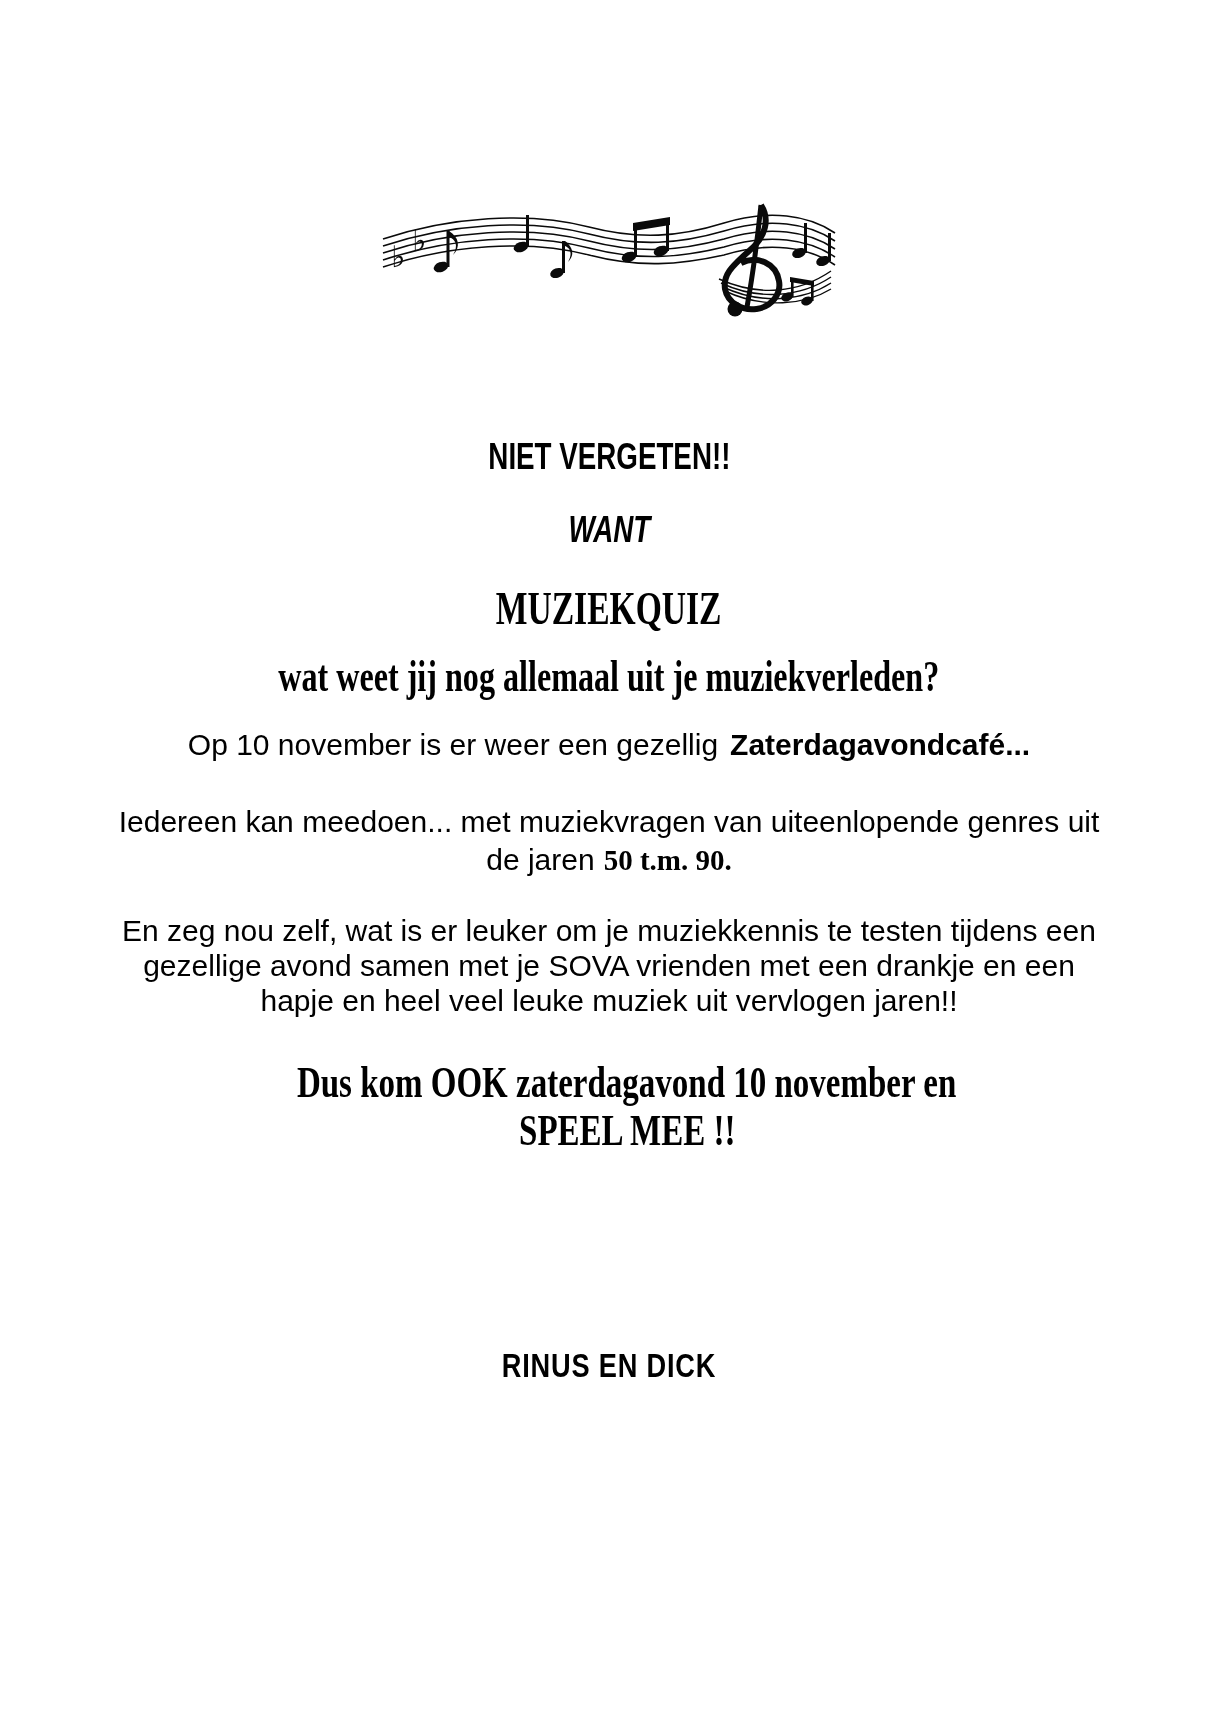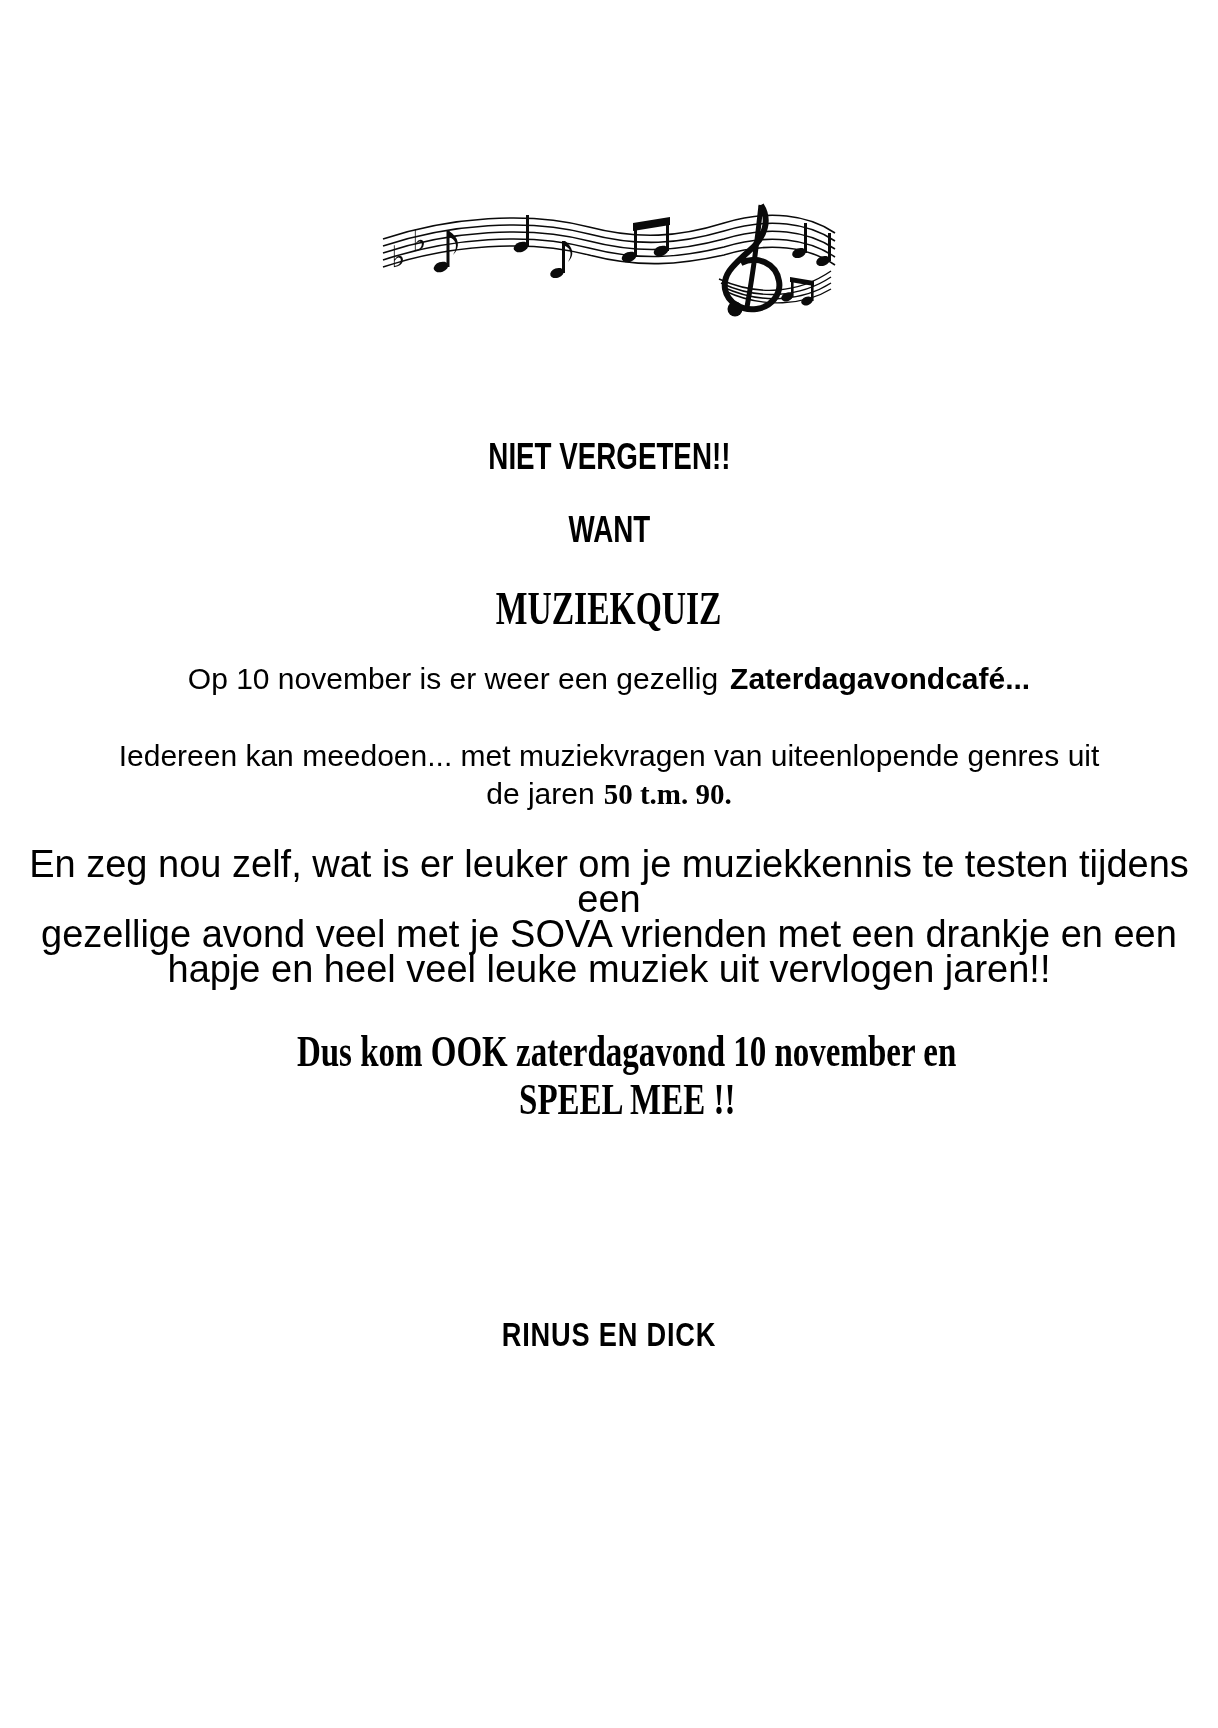--- a/index.html
+++ b/index.html
@@ -22,40 +22,40 @@
     font-weight:700;line-height:1;letter-spacing:0;}
   
   .sq-serif{display:inline-block;transform:scaleX(.73);transform-origin:center;
     font-family:"Liberation Serif",serif;font-weight:700;line-height:1;}
 
   
   .seg-heavy{display:inline-block;transform:scaleX(.78);transform-origin:left center;
     font-weight:700;line-height:1;}
 
   #t1{margin-top:113px;font-size:37px;text-align:center;}
-  #t2{margin-top:31px;font-size:37px;}
+  #t2{margin-top:31px;font-size:37px;font-style:italic;}
 
   #dateline{margin-top:32px;font-size:30px;line-height:36px;}
   #dateline .seg-heavy{font-size:36px;margin-right:-49px;}
   #dateline .seg-rest{margin-left:0;}
 
   #quiztitle{margin-top:30px;font-size:46px;}
   #question{margin-top:16px;font-size:44px;}
 
   .body-text{font-size:30px;line-height:39px;}
   #intro{margin-top:26px;font-size:30px;line-height:36px;}
   #intro .seg-bold{font-weight:700;margin-left:12px;margin-top:39px;}
 
   #p1{margin-top:28px;}
   #p1 .seg-heavy{font-size:32px;margin-left:8px;margin-right:-46px;}
 
   #p2{margin-top:40px;line-height:38px;}
   #p2 .seg-bold-serif{font-family:"Liberation Serif",serif;font-weight:700;font-size:29px;margin-left:9px;}
 
-  #p3{margin-top:34px;font-size:38px;line-height:35px;}
+  #p3{margin-top:34px;font-size:30px;line-height:35px;}
 
   #cta{margin-top:40px;padding-left:36px;}
   #cta .cta-line{font-size:44px;line-height:48px;}
   #cta .sq-serif{transform:scaleX(.75);}
 
   #sig{margin-top:192px;font-size:34px;}
   #sig .sq-heavy{transform:scaleX(.8);letter-spacing:1px;}
 
   .flat{font-family:"DejaVu Sans",sans-serif;}
 </style>
@@ -134,32 +134,35 @@
 
   <div id="t2" class="center">
     <span class="sq-heavy">WANT</span>
   </div>
 
 
   <div id="quiztitle" class="center">
     <span class="sq-serif">MUZIEKQUIZ</span>
   </div>
 
+  <div id="question" class="center">
+    <span class="sq-serif">wat weet jij nog allemaal uit je muziekverleden?</span>
+  </div>
 
   <div id="intro" class="center"><span>Op 10 november is er weer een gezellig</span><span class="seg-bold">Zaterdagavondcafé...</span></div>
 
 
   <div id="p2" class="center body-text">
     <div>Iedereen kan meedoen... met muziekvragen van uiteenlopende genres uit</div>
     <div><span>de jaren</span><span class="seg-bold-serif">50 t.m. 90.</span></div>
   </div>
 
   <div id="p3" class="center">
     <div>En zeg nou zelf, wat is er leuker om je muziekkennis te testen tijdens een</div>
-    <div>gezellige avond veel met je SOVA vrienden met een drankje en een</div>
+    <div>gezellige avond samen met je SOVA vrienden met een drankje en een</div>
     <div>hapje en heel veel leuke muziek uit vervlogen jaren!!</div>
   </div>
 
   <div id="cta" class="center">
     <div class="cta-line">
       <span class="sq-serif">Dus kom OOK zaterdagavond 10 november en</span>
     </div>
     <div class="cta-line">
       <span class="sq-serif">SPEEL MEE !!</span>
     </div>

